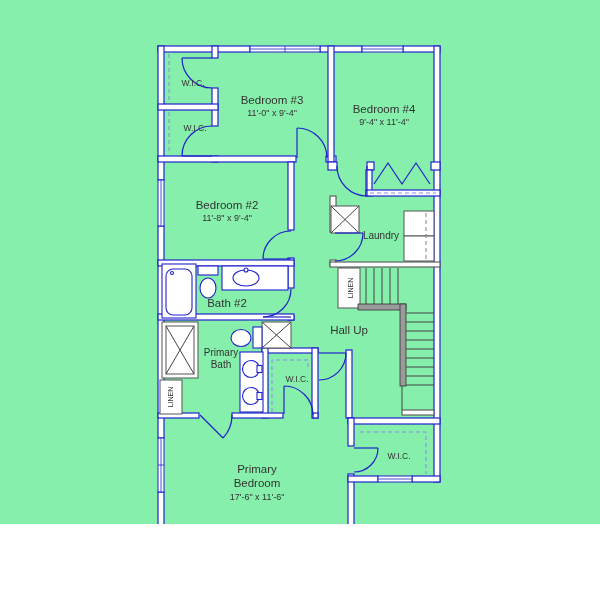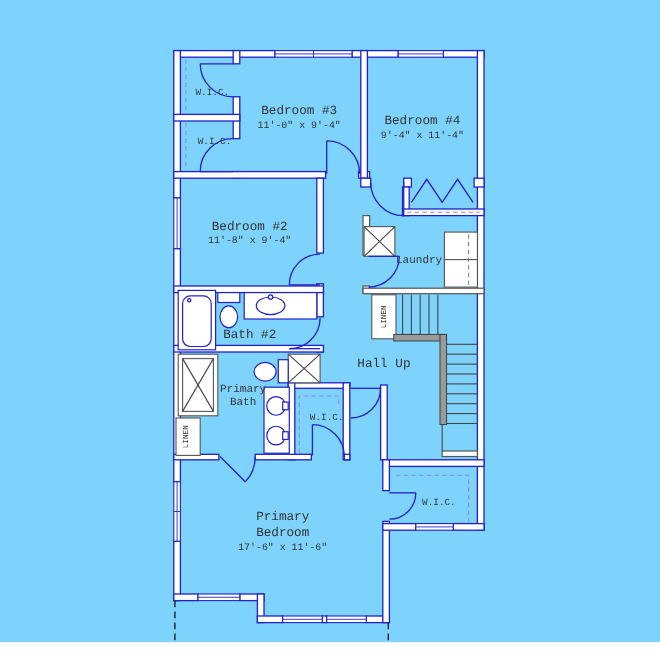--- a/index.html
+++ b/index.html
@@ -1,17 +1,17 @@
 <!DOCTYPE html>
 <html><head>
 <meta charset="utf-8">
 <style>
   html,body{margin:0;padding:0;background:#ffffff;}
-  .canvas{position:relative;width:600px;height:584px;background:#7dd3fc;overflow:hidden;
-          font-family:Liberation Mono, monospace;}
+  .canvas{position:relative;width:600px;height:524px;background:#86efac;overflow:hidden;
+          font-family:Liberation Sans, sans-serif;}
   svg{position:absolute;left:0;top:0;}
   .wall{fill:#ffffff;stroke:#2222cc;stroke-width:1.2;}
   .gwall{fill:#ffffff;stroke:#555555;stroke-width:1.1;}
   .hatch{fill:#9a9a9a;stroke:#333333;stroke-width:0.8;}
   .win{fill:#ffffff;stroke:#2222cc;stroke-width:1;}
   .winline{stroke:#2222cc;stroke-width:0.8;fill:none;}
   .door{stroke:#2222cc;stroke-width:1.2;fill:none;}
   .fix{fill:#ffffff;stroke:#2222cc;stroke-width:1.1;}
   .gfix{fill:#ffffff;stroke:#555555;stroke-width:1;}
   .gline{stroke:#444444;stroke-width:1;fill:none;}

